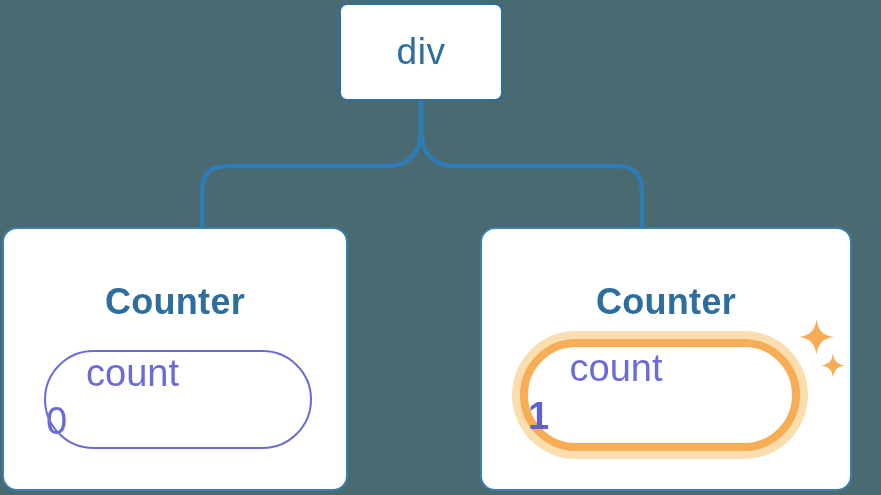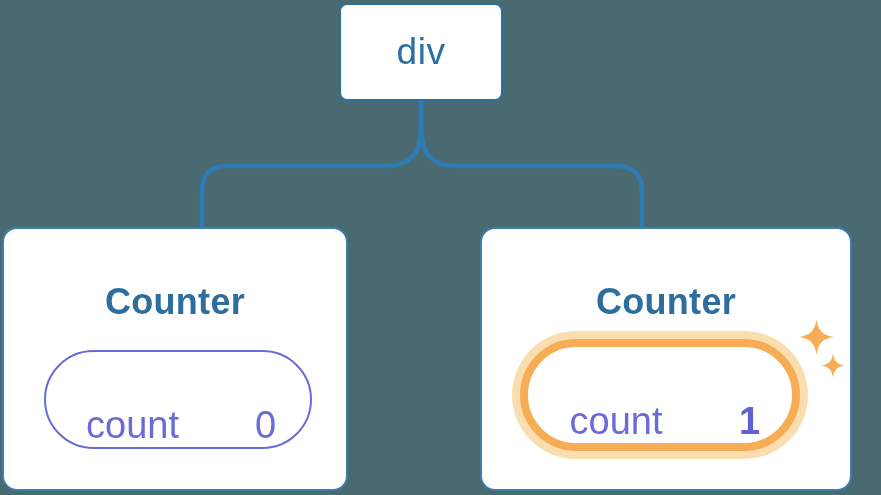--- a/index.html
+++ b/index.html
@@ -51,22 +51,23 @@
     color:#2D6E9E;
     font-size:36px;font-weight:600;
     letter-spacing:0.3px;
     margin-top:12px;
   }
   
   .pill{
     position:absolute;
     box-sizing:content-box;
     background:#ffffff;
-    display:flex;align-items:flex-end;
+    display:flex;align-items:flex-start;
     border-radius:60px;
+    flex-direction:column;
   }
   .pill.plain{
     left:40px;top:121px;
     width:264px;height:95px;
     border:2px solid #6B6BD8;
   }
   .pill.highlight{
     left:38px;top:110px;
     width:264px;height:96px;
     border:8px solid #F6AD55;

